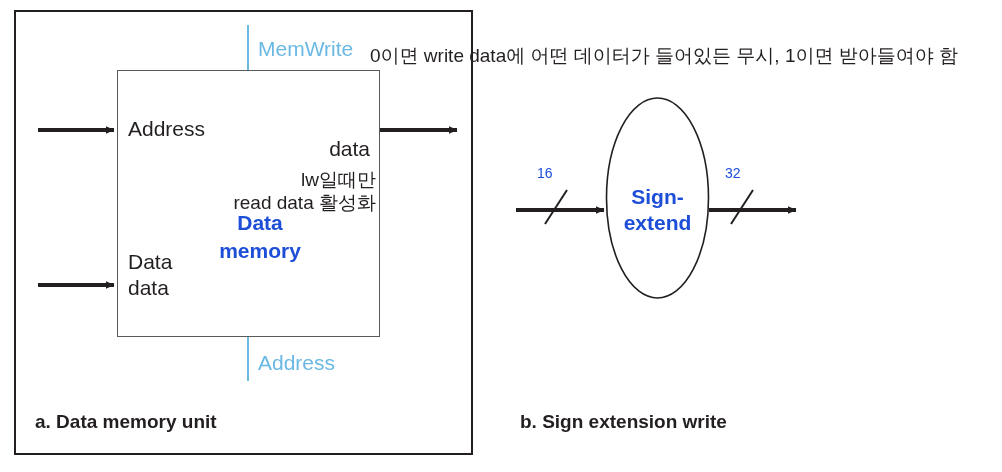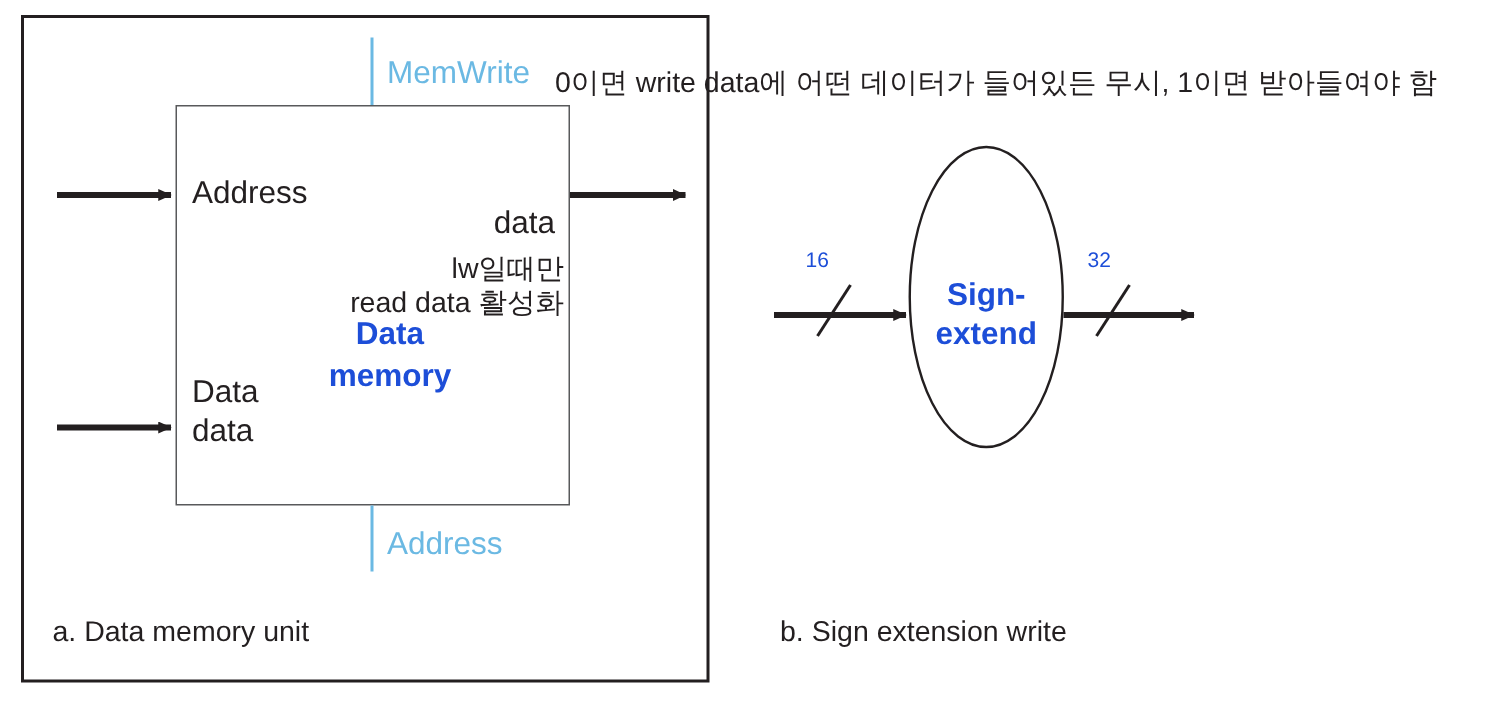--- a/index.html
+++ b/index.html
@@ -62,20 +62,21 @@
     color: #6bb9e3;
   }
   .lbl-anno {
     font-size: 19px;
     color: #231f20;
     line-height: 1.25;
   }
   .lbl-caption {
     font-size: 19px;
     color: #231f20;
+    font-weight: bold;
   }
   .lbl-bus {
     font-size: 14px;
     color: #1d4ed8;
   }
   .right-al { text-align: right; }
   .ctr-al  { text-align: center; }
 
   
   .ctrl-line {

